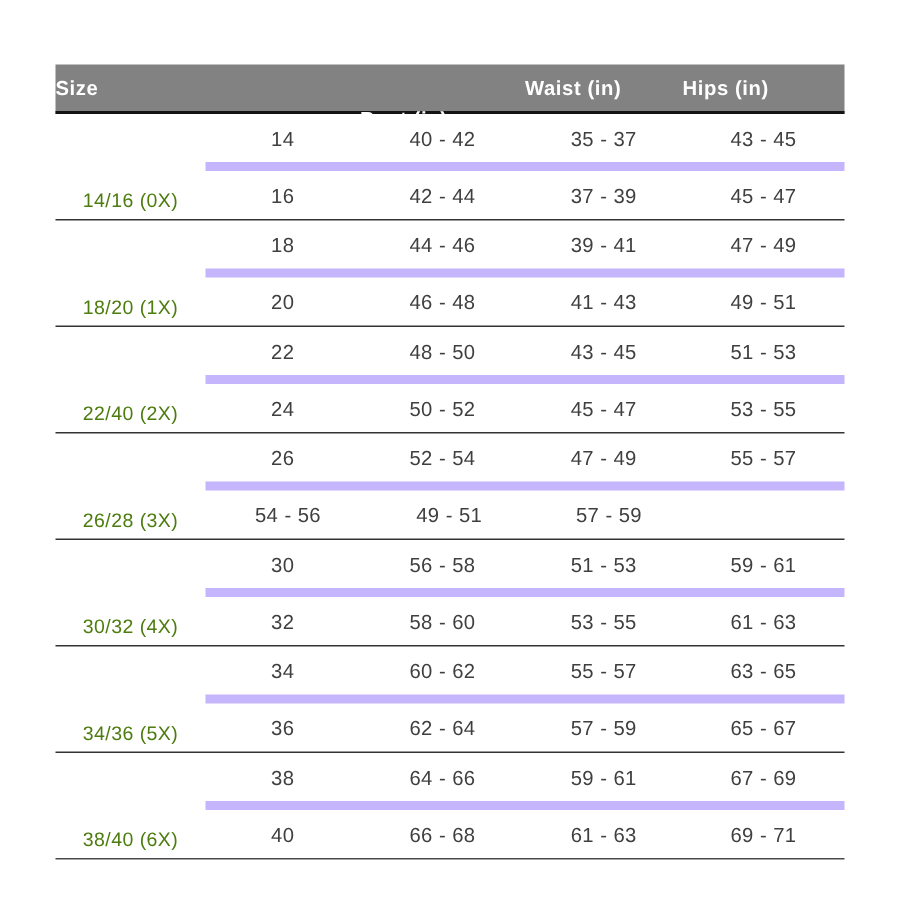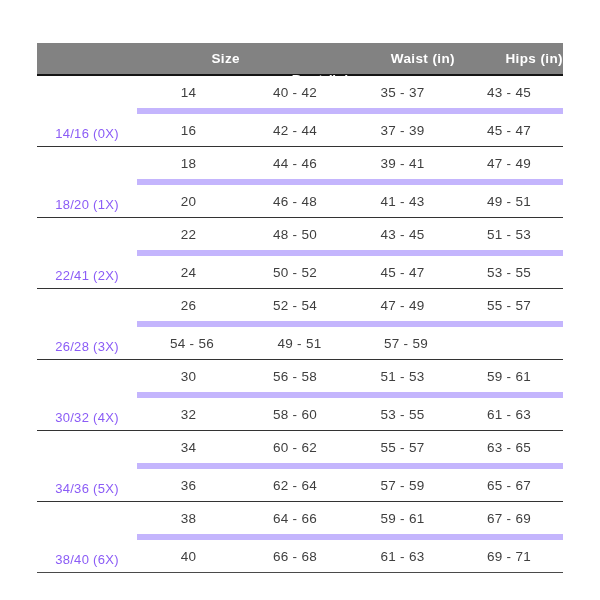--- a/index.html
+++ b/index.html
@@ -19,38 +19,38 @@
     display: flex;
     align-items: center;
     height: 31px;
     background: #828282;
     border-bottom: 2px solid #141414;
     color: #ffffff;
     font-weight: bold;
     font-size: 13.5px;
     letter-spacing: 0.4px;
   }
-  .th { text-align: right; }
+  .th { text-align: left; }
   .th-size  { width: 203px; }
   .th-bust  { width: 110px; margin-top: 41px; }
   .th-waist { width: 105px; }
   .th-hips  { width: 108px; }
 
   .tbody { border-bottom: 1px solid #4a4a4a; }
 
   .group { display: flex; }
   .group + .group { border-top: 1px solid #333333; }
 
   .group-label {
     width: 100px;
     display: flex;
     align-items: center;
     justify-content: center;
     font-size: 13px;
-    color: #8b5cf6;
+    color: #4d7c0f;
     letter-spacing: 0.3px;
     margin-top: 44px;
   }
   .subrows { flex: 1; }
   .row {
     display: flex;
     align-items: center;
     height: 32px;
     font-size: 13.5px;
     color: #3f3f3f;
@@ -107,21 +107,21 @@
         <div class="row">
           <div class="cell c-size">20</div>
           <div class="cell c-bust">46 - 48</div>
           <div class="cell c-waist">41 - 43</div>
           <div class="cell c-hips">49 - 51</div>
         </div>
       </div>
     </div>
 
     <div class="group">
-      <div class="group-label">22/41 (2X)</div>
+      <div class="group-label">22/40 (2X)</div>
       <div class="subrows">
         <div class="row">
           <div class="cell c-size">22</div>
           <div class="cell c-bust">48 - 50</div>
           <div class="cell c-waist">43 - 45</div>
           <div class="cell c-hips">51 - 53</div>
         </div>
         <div class="row">
           <div class="cell c-size">24</div>
           <div class="cell c-bust">50 - 52</div>

